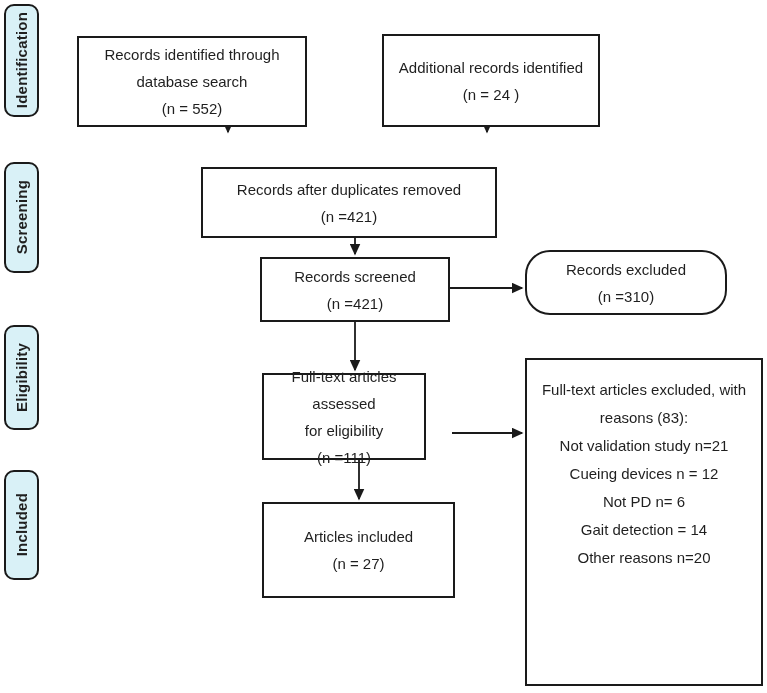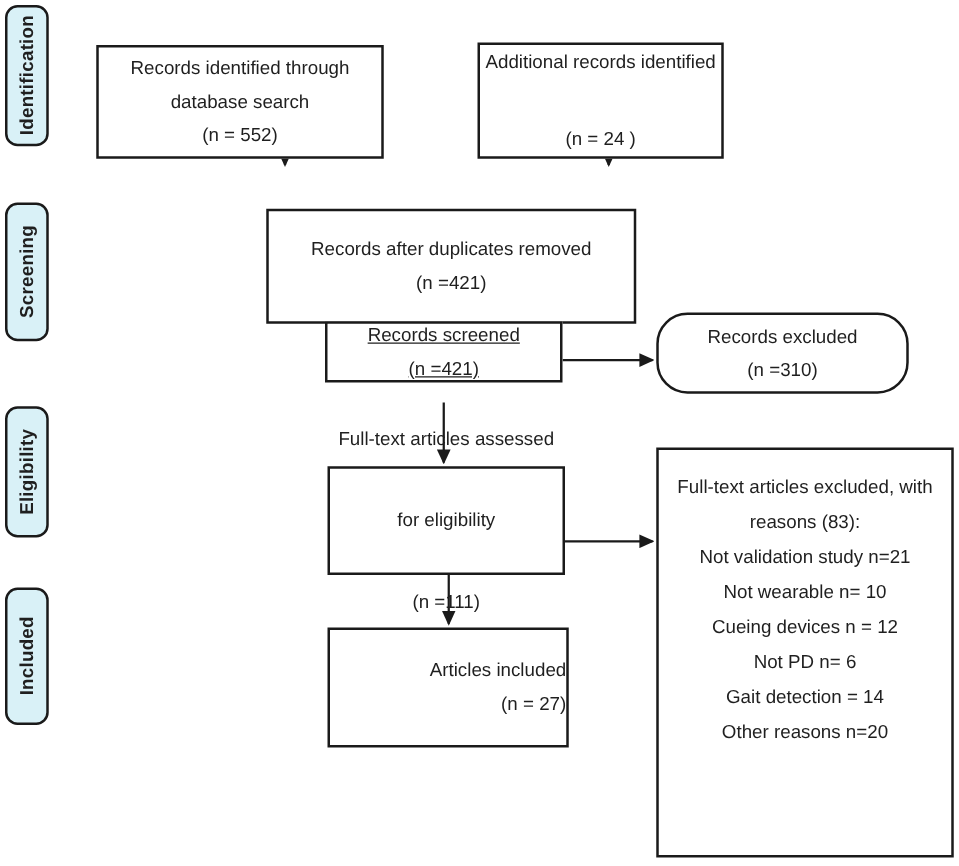--- a/index.html
+++ b/index.html
@@ -52,28 +52,28 @@
     align-items: center;
     justify-content: center;
     text-align: center;
     font-size: 15px;
     line-height: 27px;
   }
   .node p { margin: 0; }
   .node.thick { border-width: 2.5px; margin-top: 32px; }
   
   .pos-database   { left: 77px;  top: 4px;   width: 230px; height: 91px; }
-  .pos-other      { left: 382px; top: 2px;   width: 197px; height: 93px; justify-content: space-between; }
-  .pos-duplicates { left: 213px; top: 135px; width: 296px; height: 92px; align-items: center; }
-  .pos-screened   { left: 260px; top: 257px; width: 190px; height: 49px; text-decoration: underline; }
+  .pos-other      { left: 382px; top: 2px;   width: 218px; height: 93px; }
+  .pos-duplicates { left: 201px; top: 135px; width: 296px; height: 71px; align-items: center; }
+  .pos-screened   { left: 260px; top: 257px; width: 190px; height: 65px; }
   .pos-excluded   { left: 525px; top: 250px; width: 202px; height: 65px; border-radius: 25px; }
-  .pos-fulltext   { left: 262px; top: 373px; width: 190px; height: 87px; gap: 38px; }
+  .pos-fulltext   { left: 262px; top: 373px; width: 164px; height: 87px; }
   .pos-reasons    { left: 525px; top: 358px; width: 238px; height: 328px;
                     justify-content: flex-start; padding-top: 16px; line-height: 28px; }
-  .pos-included   { left: 262px; top: 502px; width: 193px; height: 96px; align-items: flex-end; }
+  .pos-included   { left: 262px; top: 502px; width: 193px; height: 96px; }
   .pos-identification { top: 4px;   height: 113px; }
   .pos-screening      { top: 162px; height: 111px; }
   .pos-eligibility    { top: 325px; height: 105px; }
   .pos-included-label { top: 470px; height: 110px; }
   .gap-top { margin-top: 10px; }
   .spaced  { margin-top: 15px; }
 </style>
 </head>
 <body>
 
@@ -138,21 +138,20 @@
   <div class="node pos-fulltext">
     <p>Full-text articles assessed</p>
     <p>for eligibility</p>
     <p>(n =111)</p>
   </div>
 
   <div class="node pos-reasons">
     <p>Full-text articles excluded, with</p>
     <p>reasons (83):</p>
     <p>Not validation study n=21</p>
-    <p class="spaced">Not wearable n= 10</p>
     <p class="spaced">Cueing devices n = 12</p>
     <p class="spaced">Not PD n= 6</p>
     <p class="spaced">Gait detection = 14</p>
     <p class="spaced">Other reasons n=20</p>
   </div>
 
   <div class="node pos-included">
     <p>Articles included</p>
     <p class="gap-top">(n = 27)</p>
   </div>

